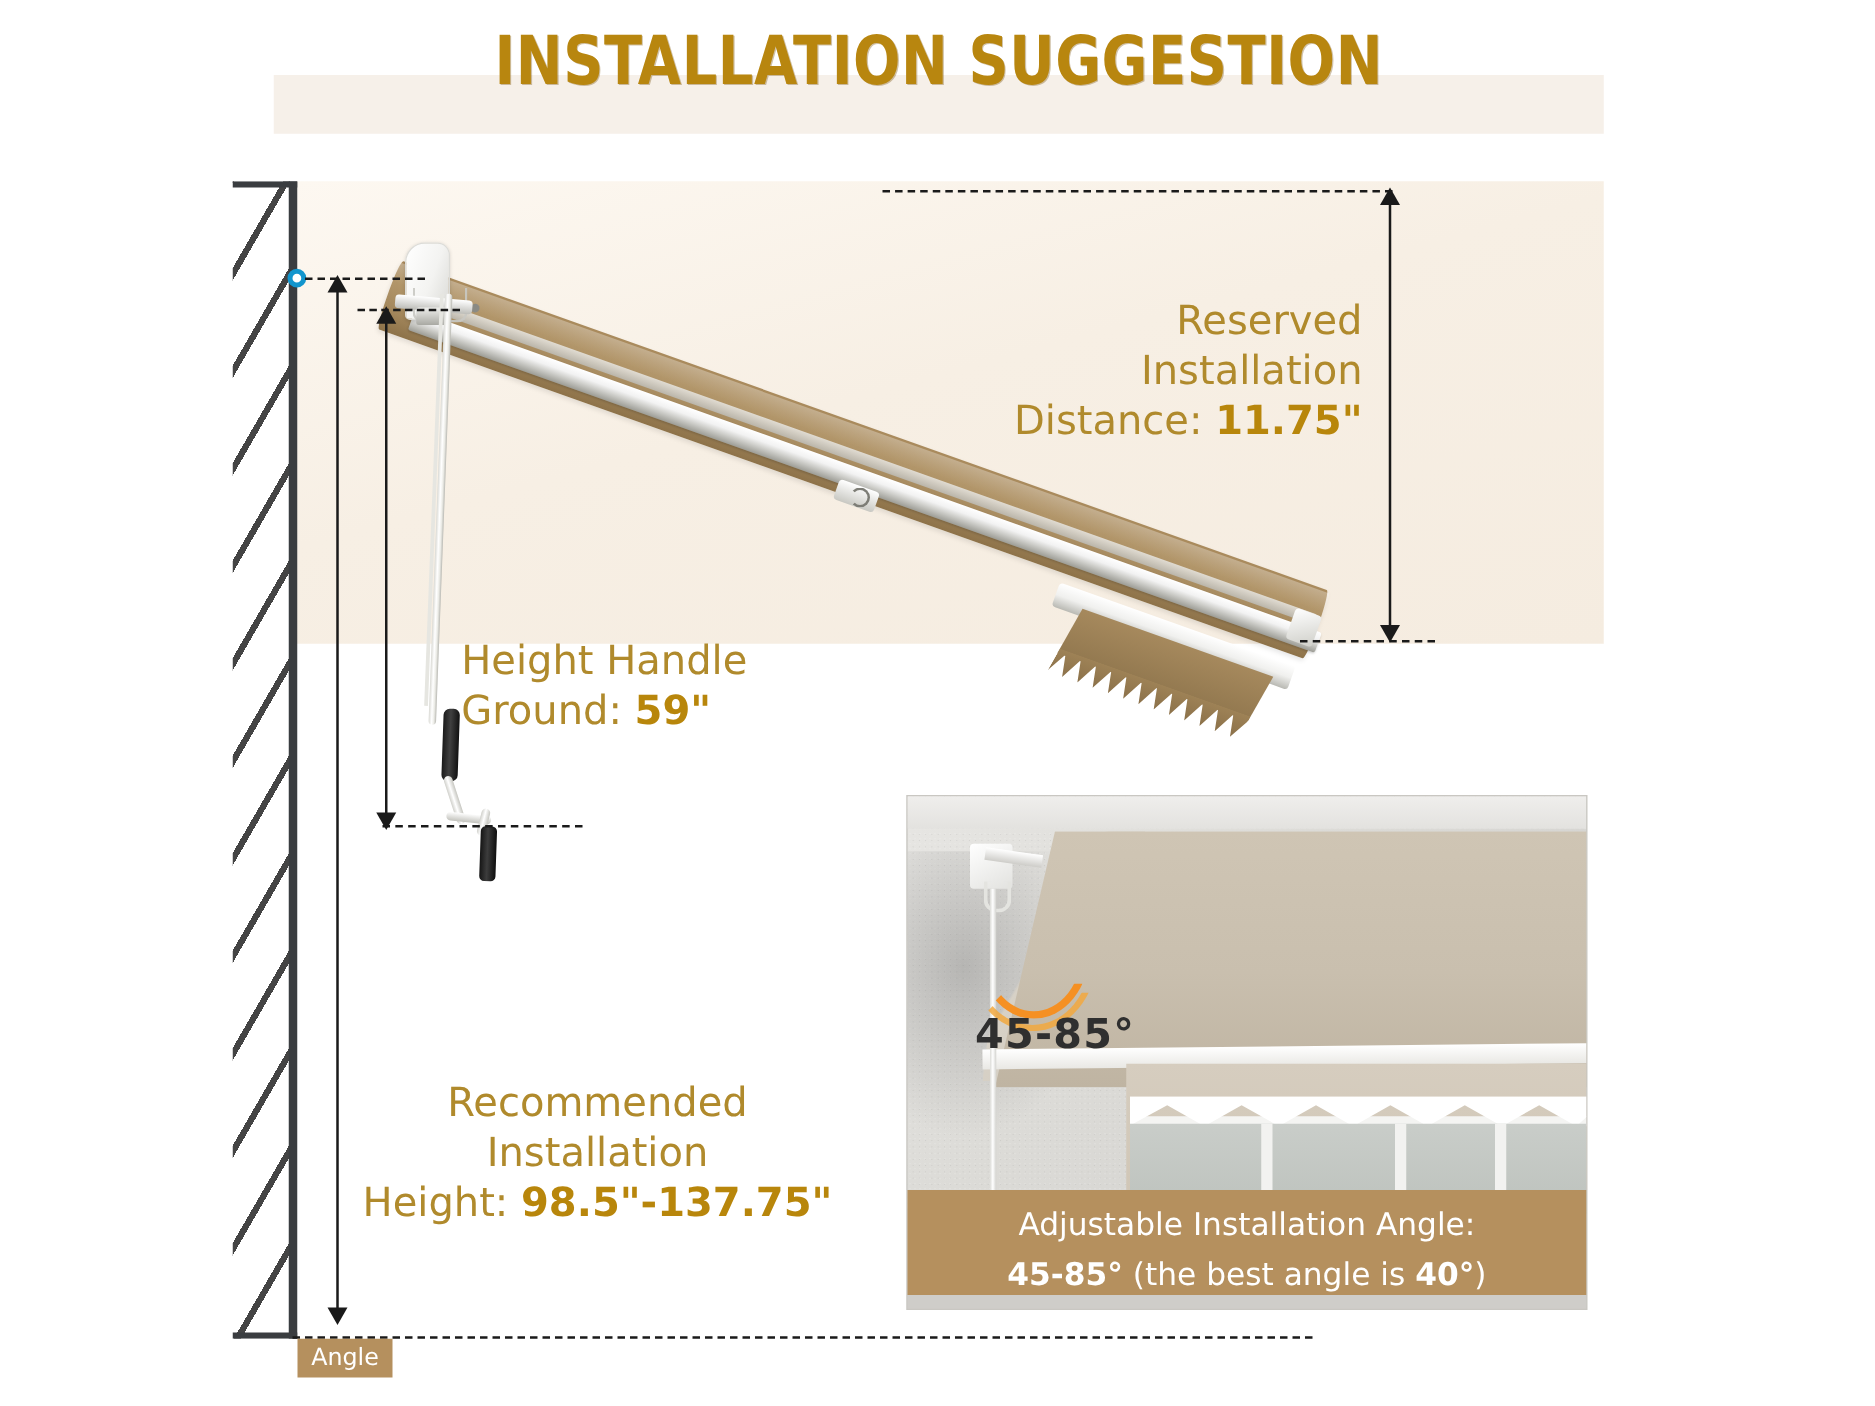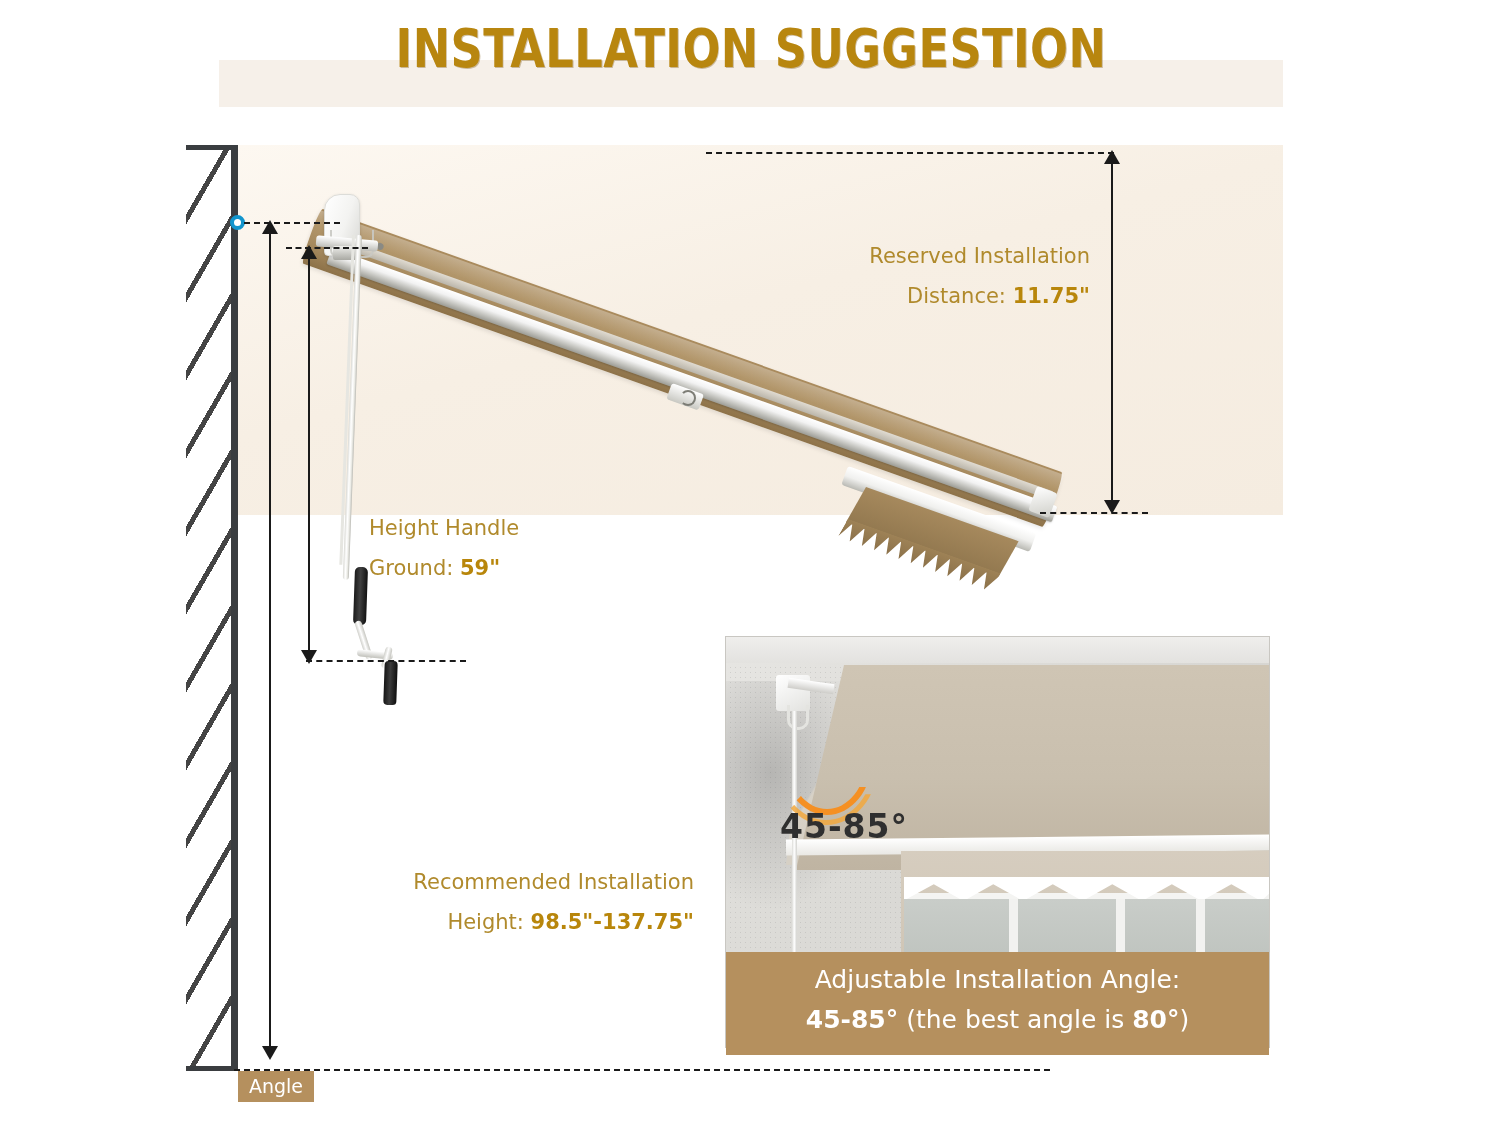--- a/index.html
+++ b/index.html
@@ -126,21 +126,21 @@
       border-left:8px solid transparent;border-right:8px solid transparent;
       border-bottom:14px solid #1a1a1a;}
   .arrow-down{position:absolute;width:0;height:0;
       border-left:8px solid transparent;border-right:8px solid transparent;
       border-top:14px solid #1a1a1a;}
 
   .marker-dot{position:absolute;width:15px;height:15px;border-radius:50%;
       border:4px solid #1295cd;background:#ffffff;box-sizing:border-box;}
 
   
-  .label{position:absolute;color:#b08a2c;font-size:21px;line-height:40px;
+  .label{position:absolute;color:#b08a2c;font-size:32px;line-height:40px;
       font-weight:400;font-family:"DejaVu Sans","Liberation Sans",sans-serif;}
   .label b{color:#b8860b;font-weight:700;}
 
   
   .ground-tag{position:absolute;left:238px;top:1071px;width:76px;height:31px;
       background:#b5905e;color:#fff;font-size:19px;line-height:31px;
       text-align:center;font-family:"DejaVu Sans","Liberation Sans",sans-serif;}
 
   
   .photo{position:absolute;left:726px;top:637px;width:543px;height:410px;
@@ -193,21 +193,21 @@
       border-left-color:transparent;border-right-color:transparent;
       border-radius:0 0 50% 50%/0 0 100% 100%;}
   .ph-arc2{position:absolute;left:48px;top:126px;width:94px;height:52px;
       border:5px solid #f2a93f;border-top-color:transparent;
       border-left-color:transparent;border-right-color:transparent;
       border-radius:0 0 50% 50%/0 0 100% 100%;opacity:.85;}
   .ph-angle{position:absolute;left:54px;top:170px;font-size:33px;font-weight:700;
       color:#2f2f2f;letter-spacing:1px;
       font-family:"DejaVu Sans","Liberation Sans",sans-serif;}
 
-  .photo-banner{position:absolute;left:726px;top:952px;width:543px;height:103px;
+  .photo-banner{position:absolute;left:726px;top:952px;width:543px;height:84px;
       background:#b5905e;color:#ffffff;text-align:center;
       font-family:"DejaVu Sans","Liberation Sans",sans-serif;
       font-size:25px;line-height:40px;padding-top:8px;box-sizing:border-box;}
   .photo-banner b{font-weight:700;}
 </style>
 </head>
 <body>
 
 <div class="stage">
 
@@ -265,21 +265,21 @@
     <span>Distance: </span><b>11.75"</b>
   </div>
 
   <div class="marker-dot" style="left:230px;top:215px;"></div>
 
   <div class="dash-h fine" style="left:244px;top:222px;width:96px;"></div>
   <div class="vline" style="left:269px;top:228px;height:825px;"></div>
   <div class="arrow-up" style="left:262px;top:220px;"></div>
   <div class="arrow-down" style="left:262px;top:1046px;"></div>
 
-  <div class="label" style="left:294px;top:862px;width:400px;text-align:right;">
+  <div class="label" style="left:278px;top:862px;width:400px;text-align:center;">
     <span>Recommended Installation</span><br>
     <span>Height: </span><b>98.5"-137.75"</b>
   </div>
 
   <div class="dash-h fine" style="left:286px;top:247px;width:82px;"></div>
   <div class="vline" style="left:308px;top:253px;height:404px;"></div>
   <div class="arrow-up" style="left:301px;top:245px;"></div>
   <div class="arrow-down" style="left:301px;top:650px;"></div>
   <div class="dash-h fine" style="left:306px;top:660px;width:160px;"></div>
 
@@ -310,16 +310,16 @@
     <div class="ph-bracket-arm"></div>
     <div class="ph-hook"></div>
     <div class="ph-pole"></div>
     <div class="ph-arc2"></div>
     <div class="ph-arc"></div>
     <div class="ph-angle">45-85°</div>
   </div>
 
   <div class="photo-banner">
     <span>Adjustable Installation Angle:</span><br>
-    <b>45-85°</b><span> (the best angle is </span><b>80°</b><span>)</span>
+    <b>45-85°</b><span> (the best angle is </span><b>40°</b><span>)</span>
   </div>
 
 </div>
 
 </body></html>

